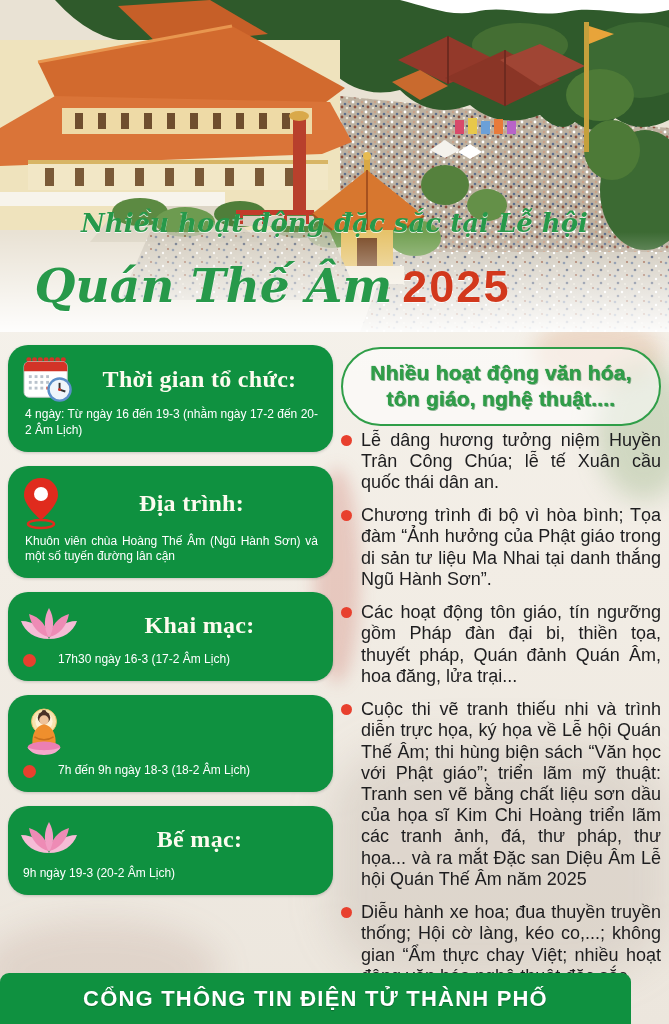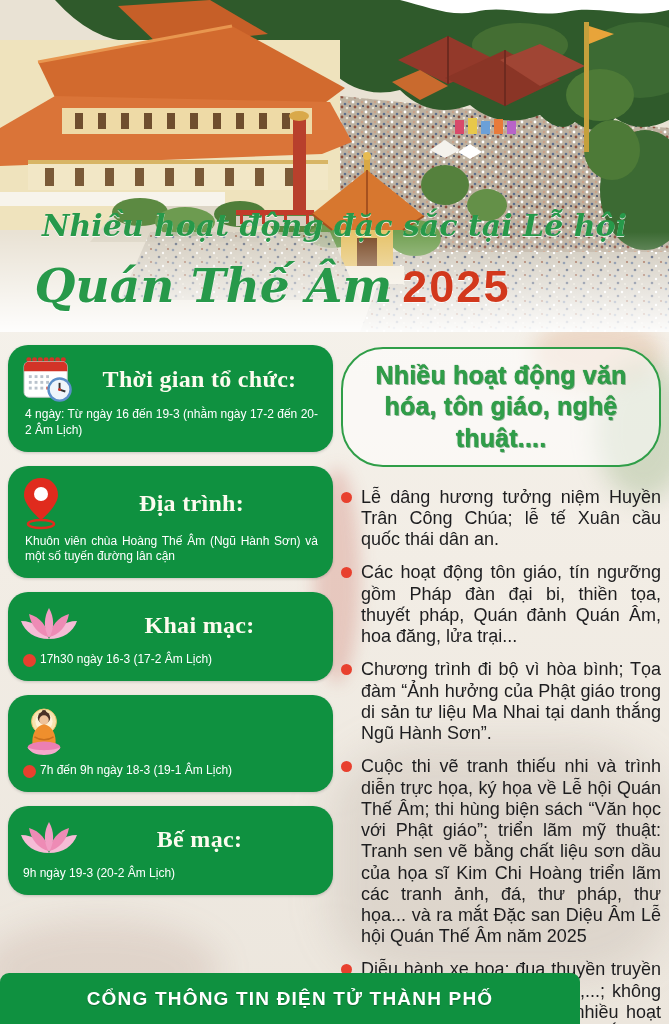--- a/index.html
+++ b/index.html
@@ -18,21 +18,21 @@
 
   .hero{
     position:absolute;left:0;top:0;width:669px;height:332px;z-index:1;
     clip-path:polygon(0 0,669 0,669 276,640 292,607 300,572 294,540 310,515 320,492 302,462 300,438 310,416 298,398 312,378 304,352 300,332 286,308 266,282 252,262 258,243 240,220 236,196 244,172 232,144 224,116 230,92 214,62 208,36 192,16 198,0 172);
   }
   .hero svg{display:block;}
 
   .title1{
     position:absolute;left:0;top:208px;width:669px;margin:0;z-index:2;text-align:center;
     font-family:"DejaVu Serif",serif;font-style:italic;font-weight:bold;
-    font-size:30px;color:#27994a;letter-spacing:0;
+    font-size:26px;color:#27994a;letter-spacing:0;
     text-shadow:0 1px 0 rgba(255,255,255,.8);
   }
   .title2{
     position:absolute;left:0;top:258px;width:545px;margin:0;z-index:2;text-align:center;
     font-family:"DejaVu Serif",serif;font-style:italic;font-weight:bold;
     font-size:47px;color:#27994a;text-shadow:0 1px 0 rgba(255,255,255,.8);
   }
   .title2 .year{
     font-family:"Liberation Sans",sans-serif;font-style:normal;font-weight:bold;
     font-size:45px;color:#d2381c;letter-spacing:2px;margin-left:10px;
@@ -46,41 +46,41 @@
   }
   .box-head{display:flex;align-items:center;gap:2px;min-height:46px;margin-bottom:4px;}
   .box-head .icon{flex:none;display:flex;align-items:center;justify-content:center;}
   .box-head h3{
     flex:1;margin:0;text-align:center;
     font-family:"Liberation Serif",serif;font-weight:bold;font-size:24px;line-height:1.18;
     color:#fdfbef;letter-spacing:.3px;
   }
   .box-body{margin:2px 2px 0 2px;font-size:12px;line-height:1.32;text-align:justify;}
   .box-body.nodot{padding-left:2px;}
-  .box-body.dotted{display:flex;align-items:center;gap:4px;text-align:left;}
+  .box-body.dotted{display:flex;align-items:center;gap:22px;text-align:left;}
   .dot{flex:none;width:13px;height:13px;border-radius:50%;background:#e8402e;}
 
   .right-col{position:absolute;left:341px;top:347px;width:320px;z-index:2;}
   .pill{
     border:2px solid #2f9e48;border-radius:42px;background:rgba(255,255,255,.55);
-    padding:11px 8px;text-align:center;margin-bottom:20px;
-    font-weight:bold;font-size:25px;line-height:1.25;color:#2f9e48;
+    padding:11px 8px;text-align:center;margin-bottom:4px;
+    font-weight:bold;font-size:21px;line-height:1.25;color:#2f9e48;
     text-shadow:0 0 1px #1f7d36, 1px 1px 0 rgba(27,108,47,.45);
     letter-spacing:.2px;
   }
   .activities{list-style:none;margin:0;padding:0;}
   .activity{display:flex;gap:9px;margin-bottom:12px;}
   .adot{flex:none;width:11px;height:11px;border-radius:50%;background:#e8402e;margin-top:5px;}
   .atext{font-size:18px;line-height:1.18;color:#1d1d1f;text-align:justify;}
 
   .footer{
-    position:absolute;left:0;bottom:0;width:580px;height:51px;z-index:3;
+    position:absolute;left:0;bottom:0;width:631px;height:51px;z-index:3;
     background:#0f9140;border-radius:9px 9px 0 0;
     display:flex;align-items:center;justify-content:center;
-    color:#ffffff;font-weight:bold;font-size:19px;letter-spacing:1.2px;
+    color:#ffffff;font-weight:bold;font-size:22px;letter-spacing:1.2px;
     text-shadow:0 1px 1px rgba(0,0,0,.25);
   }
 </style>
 </head>
 <body>
 
 <div class="page">
 
   <div class="blob blob-pagoda"></div>
   <div class="blob blob-roof"></div>
@@ -305,21 +305,21 @@
             <circle cx="24" cy="14.5" r="5" fill="#eec39a"></circle>
             <path d="M24,19 C15,21 11,30 12,40 L36,40 C37,30 33,21 24,19 Z" fill="#ef8f2d"></path>
             <path d="M14,32 C20,36 28,36 34,32" stroke="#c96f1d" fill="none" stroke-width="1.6"></path>
             <ellipse cx="24" cy="43" rx="17" ry="6" fill="#ec7fb3"></ellipse>
             <path d="M7,43 C10,49 16,51 24,51 C32,51 38,49 41,43 C34,47 14,47 7,43 Z" fill="#f5a9cc"></path>
           </svg>
         </span>
       </div>
       <p class="box-body dotted">
           <span class="dot"></span>
-          <span>7h đến 9h ngày 18-3 (19-1 Âm Lịch)</span>
+          <span>7h đến 9h ngày 18-3 (18-2 Âm Lịch)</span>
         </p>
     </section>
 
     <section class="info-box">
       <div class="box-head">
         <span class="icon">
           <svg width="56" height="40" viewBox="0 0 56 40">
             <path d="M28,34 C14,34 4,27 0,16 C13,16 24,24 28,34 Z" fill="#f6bcd6"></path>
             <path d="M28,34 C42,34 52,27 56,16 C43,16 32,24 28,34 Z" fill="#f6bcd6"></path>
             <path d="M28,32 C18,30 10,21 8,9 C19,12 26,21 28,32 Z" fill="#ee8bb5"></path>
@@ -338,25 +338,25 @@
 
   <div class="right-col">
     <div class="pill">Nhiều hoạt động văn hóa, tôn giáo, nghệ thuật....</div>
     <ul class="activities">
       <li class="activity">
           <span class="adot"></span>
           <span class="atext">Lễ dâng hương tưởng niệm Huyền Trân Công Chúa; lễ tế Xuân cầu quốc thái dân an.</span>
         </li>
       <li class="activity">
           <span class="adot"></span>
+          <span class="atext">Chương trình đi bộ vì hòa bình; Tọa đàm “Ảnh hưởng của Phật giáo trong di sản tư liệu Ma Nhai tại danh thắng Ngũ Hành Sơn”.</span>
+        </li>
+      <li class="activity">
+          <span class="adot"></span>
           <span class="atext">Các hoạt động tôn giáo, tín ngưỡng gồm Pháp đàn đại bi, thiền tọa, thuyết pháp, Quán đảnh Quán Âm, hoa đăng, lửa trại...</span>
-        </li>
-      <li class="activity">
-          <span class="adot"></span>
-          <span class="atext">Chương trình đi bộ vì hòa bình; Tọa đàm “Ảnh hưởng của Phật giáo trong di sản tư liệu Ma Nhai tại danh thắng Ngũ Hành Sơn”.</span>
         </li>
       <li class="activity">
           <span class="adot"></span>
           <span class="atext">Cuộc thi vẽ tranh thiếu nhi và trình diễn trực họa, ký họa về Lễ hội Quán Thế Âm; thi hùng biện sách “Văn học với Phật giáo”; triển lãm mỹ thuật: Tranh sen vẽ bằng chất liệu sơn dầu của họa sĩ Kim Chi Hoàng triển lãm các tranh ảnh, đá, thư pháp, thư họa... và ra mắt Đặc san Diệu Âm Lễ hội Quán Thế Âm năm 2025</span>
         </li>
       <li class="activity">
           <span class="adot"></span>
           <span class="atext">Diễu hành xe hoa; đua thuyền truyền thống; Hội cờ làng, kéo co,...; không gian “Ẩm thực chay Việt; nhiều hoạt động văn hóa nghệ thuật đặc sắc</span>
         </li>
     </ul>

